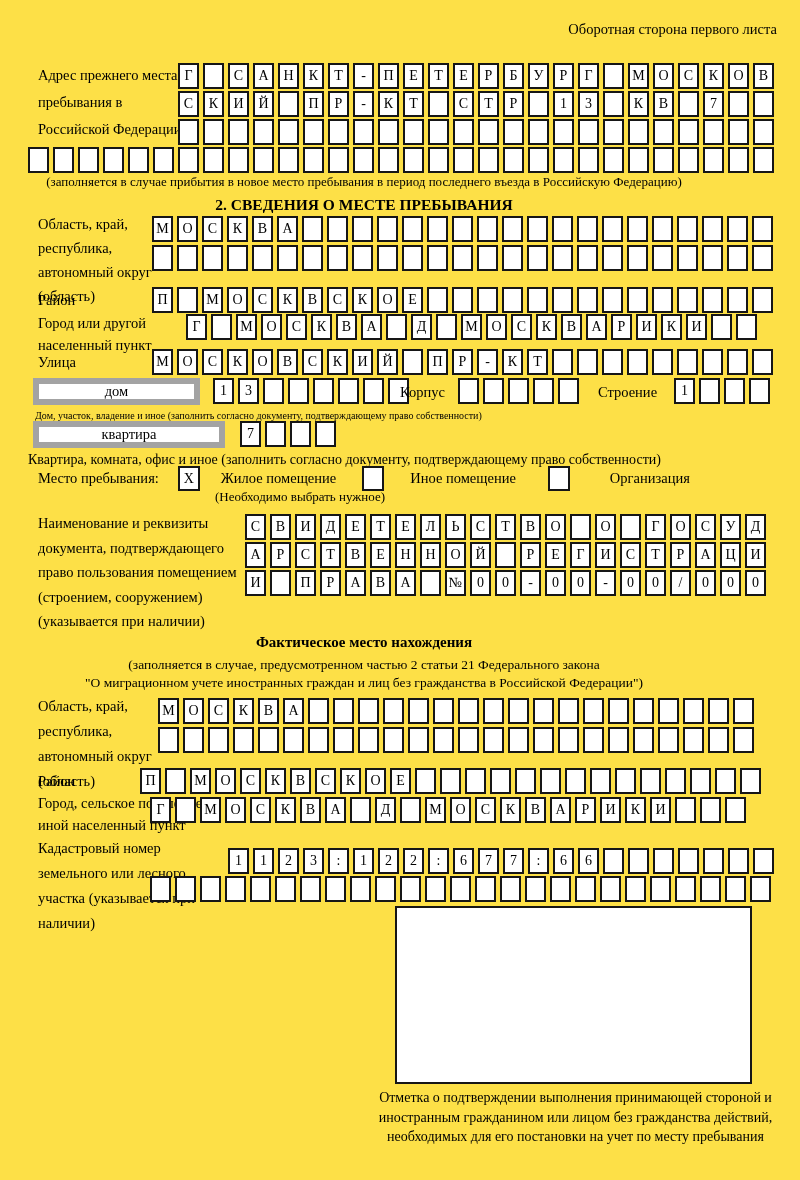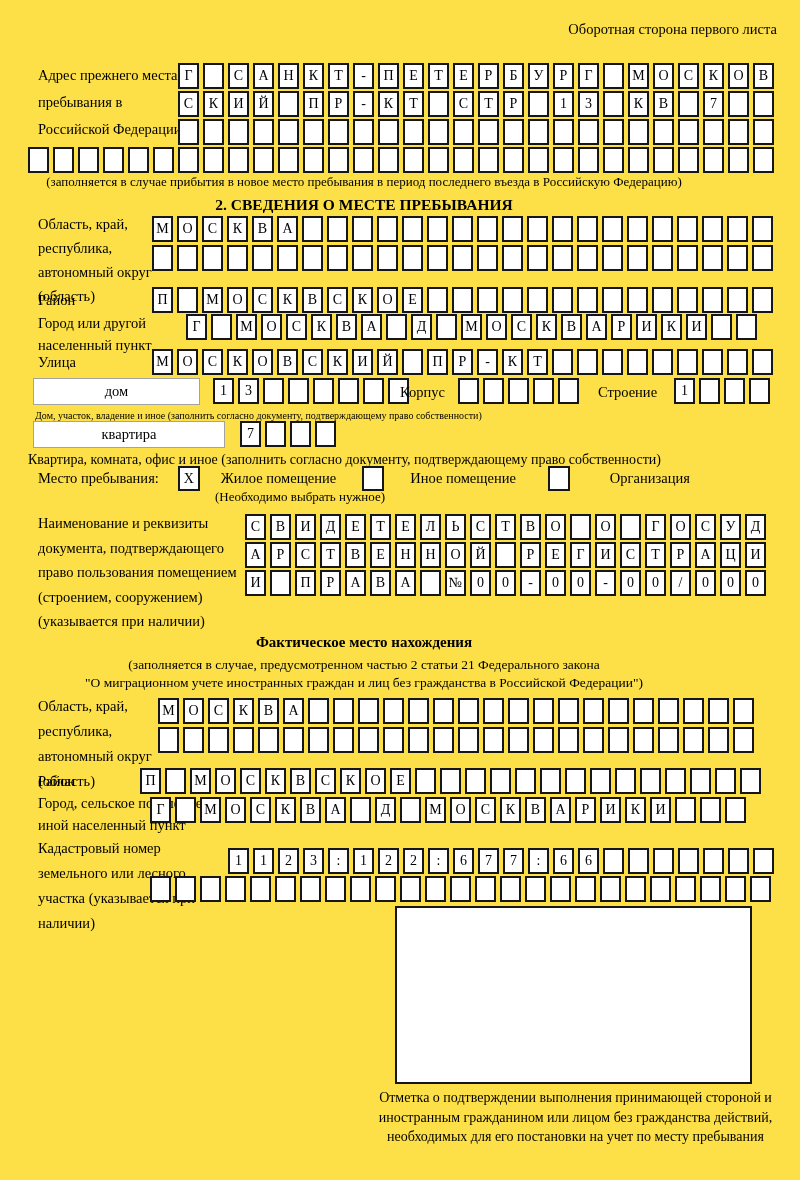--- a/index.html
+++ b/index.html
@@ -8,21 +8,21 @@
     font-family:"Liberation Serif","DejaVu Serif",serif;color:#000;overflow:hidden;padding-left:32px;
   }
   .lbl{position:absolute;font-size:14.5px;line-height:25px;}
   .cellrow{position:absolute;display:flex;gap:4px;}
   .cell{
     width:21px;height:26px;border:2px solid #161616;box-sizing:border-box;
     display:flex;align-items:center;justify-content:center;
     font-size:14px;line-height:1;flex:0 0 auto;background:#fff;
   }
   .wbox{
-    position:absolute;height:27px;border:1px solid #a3a3a3;box-sizing:border-box;
+    position:absolute;height:27px;border:6px solid #a3a3a3;box-sizing:border-box;
     display:flex;align-items:center;justify-content:center;font-size:14.5px;background:#fff;
   }
   .center{position:absolute;left:0;width:728px;text-align:center;}
   .note{font-size:13px;}
   .title{font-weight:bold;font-size:15.5px;}
   .chk{
     width:22px;height:25px;border:2px solid #161616;box-sizing:border-box;
     display:flex;align-items:center;justify-content:center;font-size:14px;flex:0 0 auto;background:#fff;
   }
   .stayrow{position:absolute;display:flex;align-items:center;font-size:14.5px;gap:10px;}

